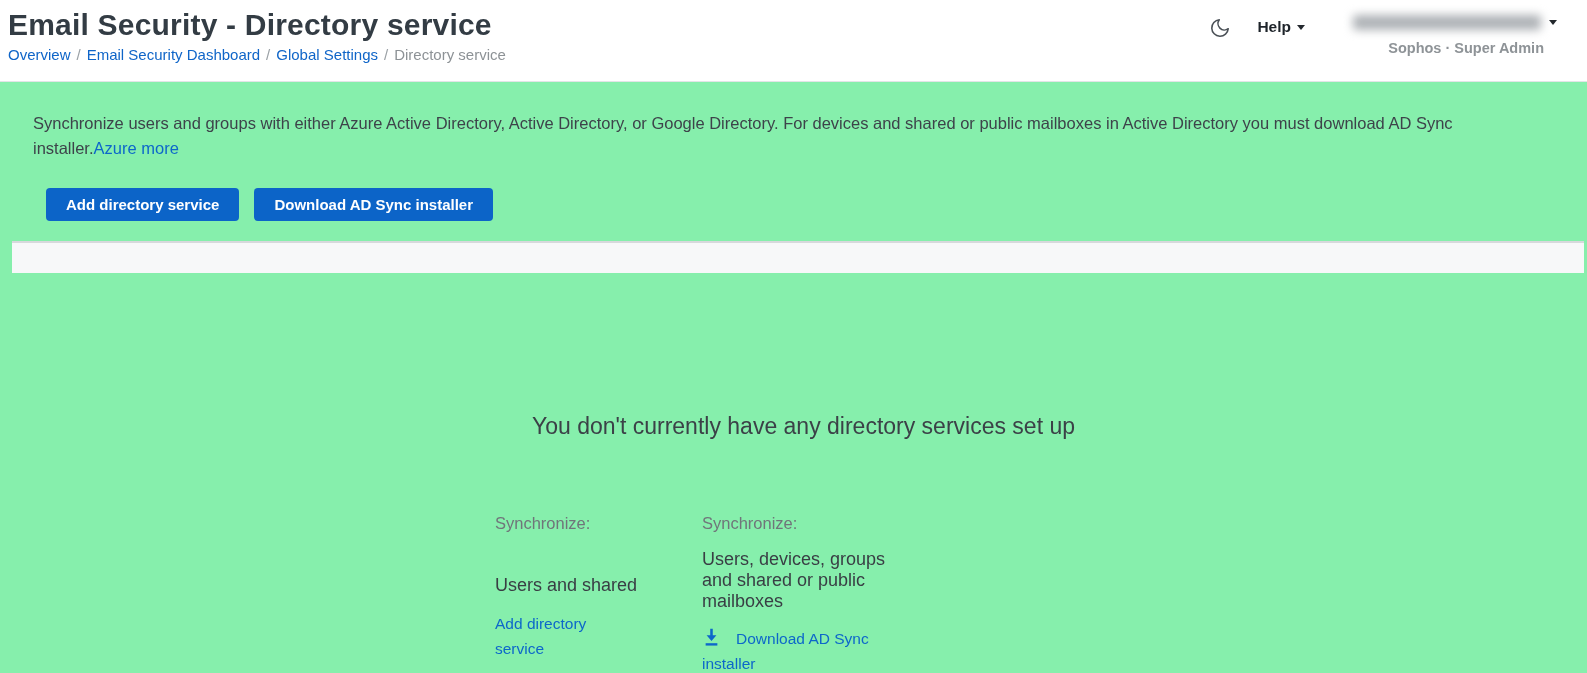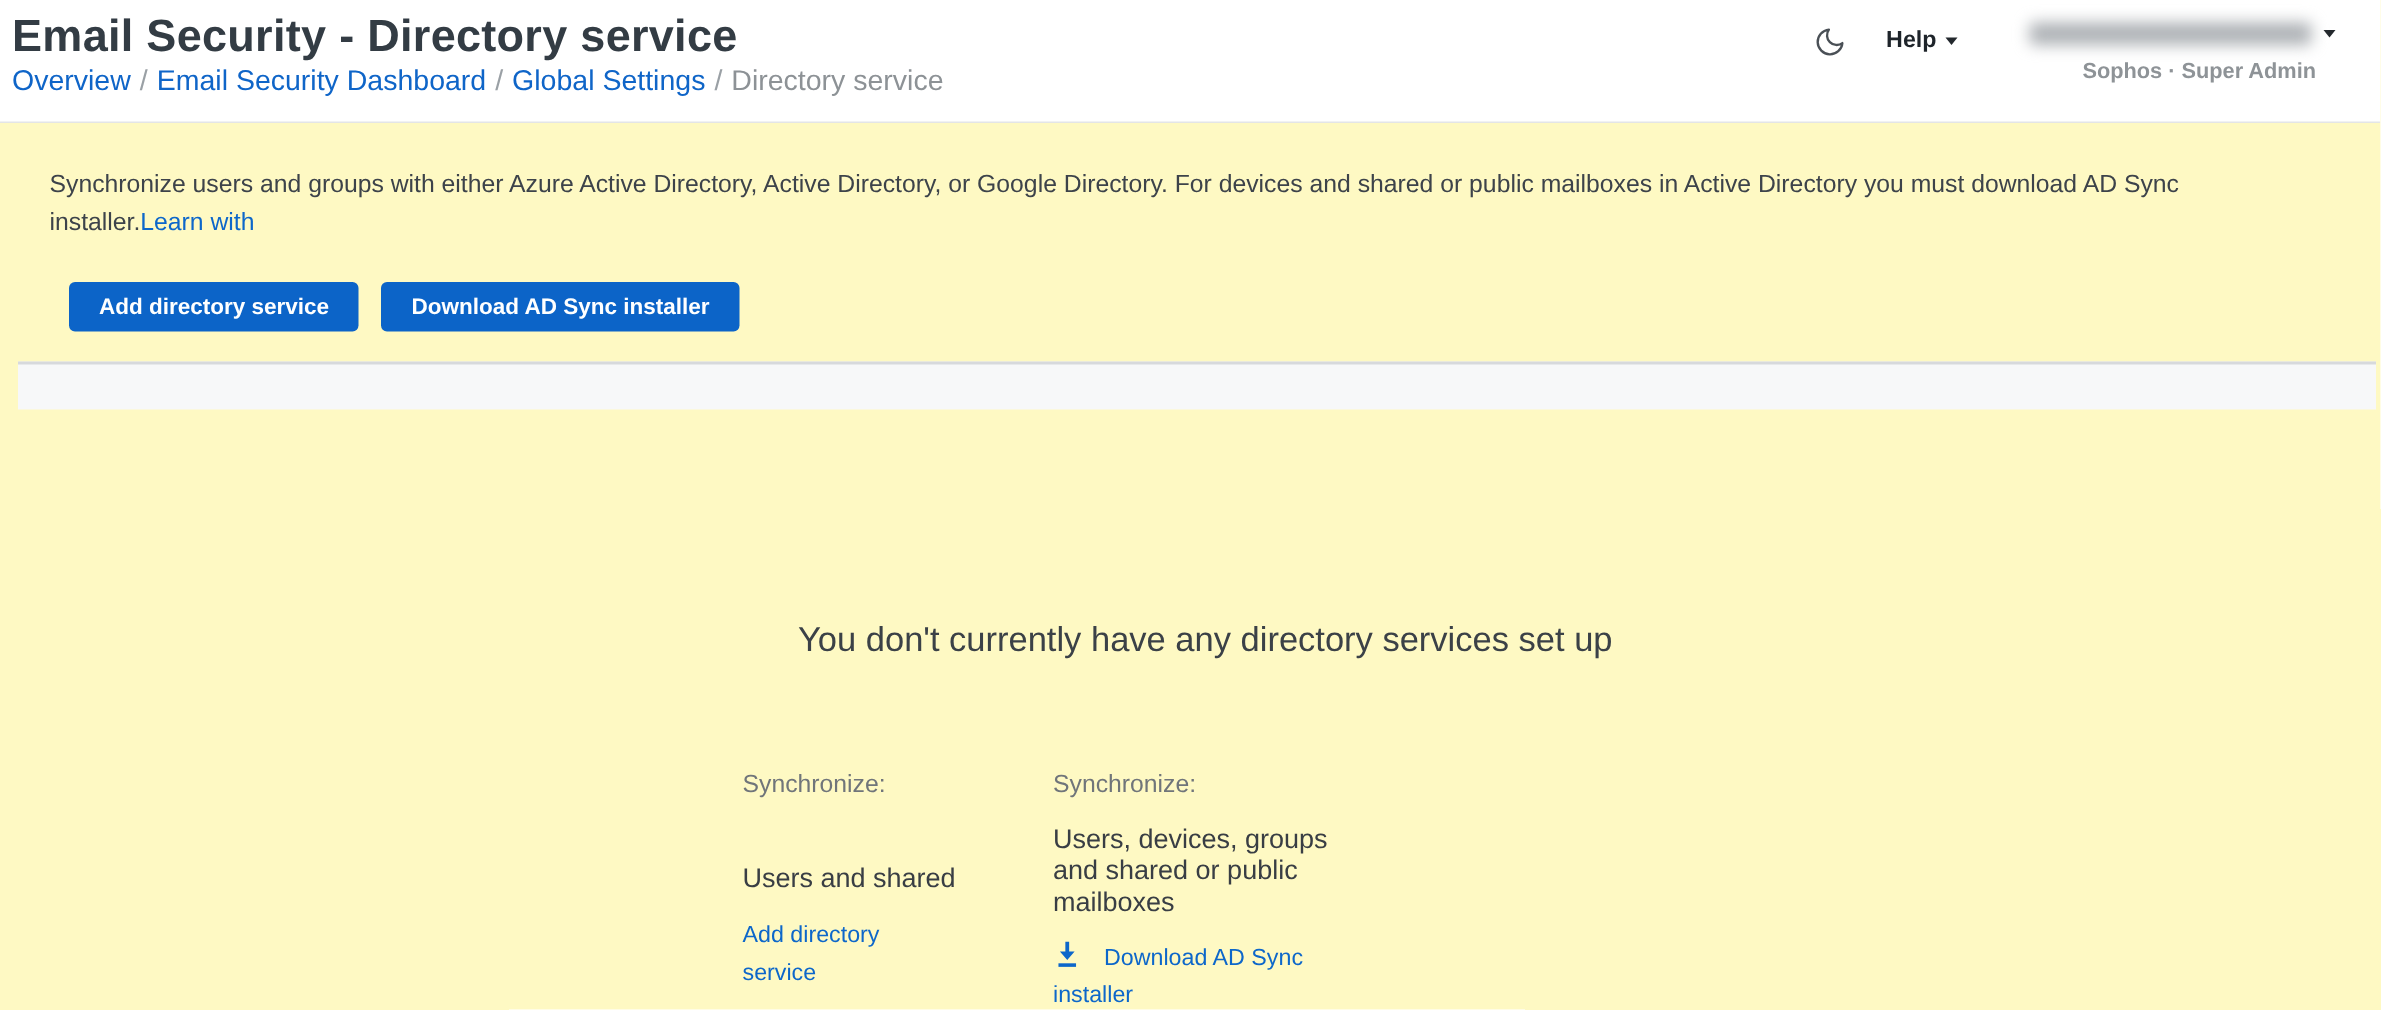--- a/index.html
+++ b/index.html
@@ -5,21 +5,21 @@
   * { margin: 0; padding: 0; box-sizing: border-box; }
   html, body { background: #ffffff; }
   body {
     font-family: "Liberation Sans", "DejaVu Sans", sans-serif;
     color: #3d434a;
   }
   .page {
     position: relative;
     width: 1587px;
     height: 673px;
-    background: #fef9c3;
+    background: #86efac;
     overflow: hidden;
   }
 
   
   .header {
     display: flex;
     justify-content: space-between;
     align-items: flex-start;
     padding: 6px 30px 0 8px;
     height: 82px;
@@ -28,21 +28,21 @@
   }
   .page-title {
     font-size: 30px;
     font-weight: bold;
     color: #333c44;
     line-height: 37px;
     letter-spacing: 0.2px;
   }
   .breadcrumb {
     margin-top: 3px;
-    font-size: 19px;
+    font-size: 15px;
     line-height: 18px;
     color: #9aa0a5;
   }
   .breadcrumb a {
     color: #0f65c8;
     text-decoration: none;
     cursor: pointer;
   }
   .breadcrumb .sep { color: #9aa0a5; padding: 0 6px; }
   .breadcrumb .current { color: #8d9296; }
@@ -228,21 +228,21 @@
         <div class="user-row">
           <span class="user-name-blur"></span>
           <span class="caret"></span>
         </div>
         <div class="account-subtitle">Sophos · Super Admin</div>
       </div>
     </div>
   </div>
 
   <div class="intro">
-    <p><span>Synchronize users and groups with either Azure Active Directory, Active Directory, or Google Directory. For devices and shared or public mailboxes in Active Directory you must download AD Sync installer.</span><a>Learn with</a></p>
+    <p><span>Synchronize users and groups with either Azure Active Directory, Active Directory, or Google Directory. For devices and shared or public mailboxes in Active Directory you must download AD Sync installer.</span><a>Azure more</a></p>
   </div>
 
   <div class="actions">
     <button class="btn-primary">Add directory service</button>
     <button class="btn-primary">Download AD Sync installer</button>
   </div>
 
   <div class="table-header-bar"></div>
 
   <div class="empty-title">You don't currently have any directory services set up</div>

